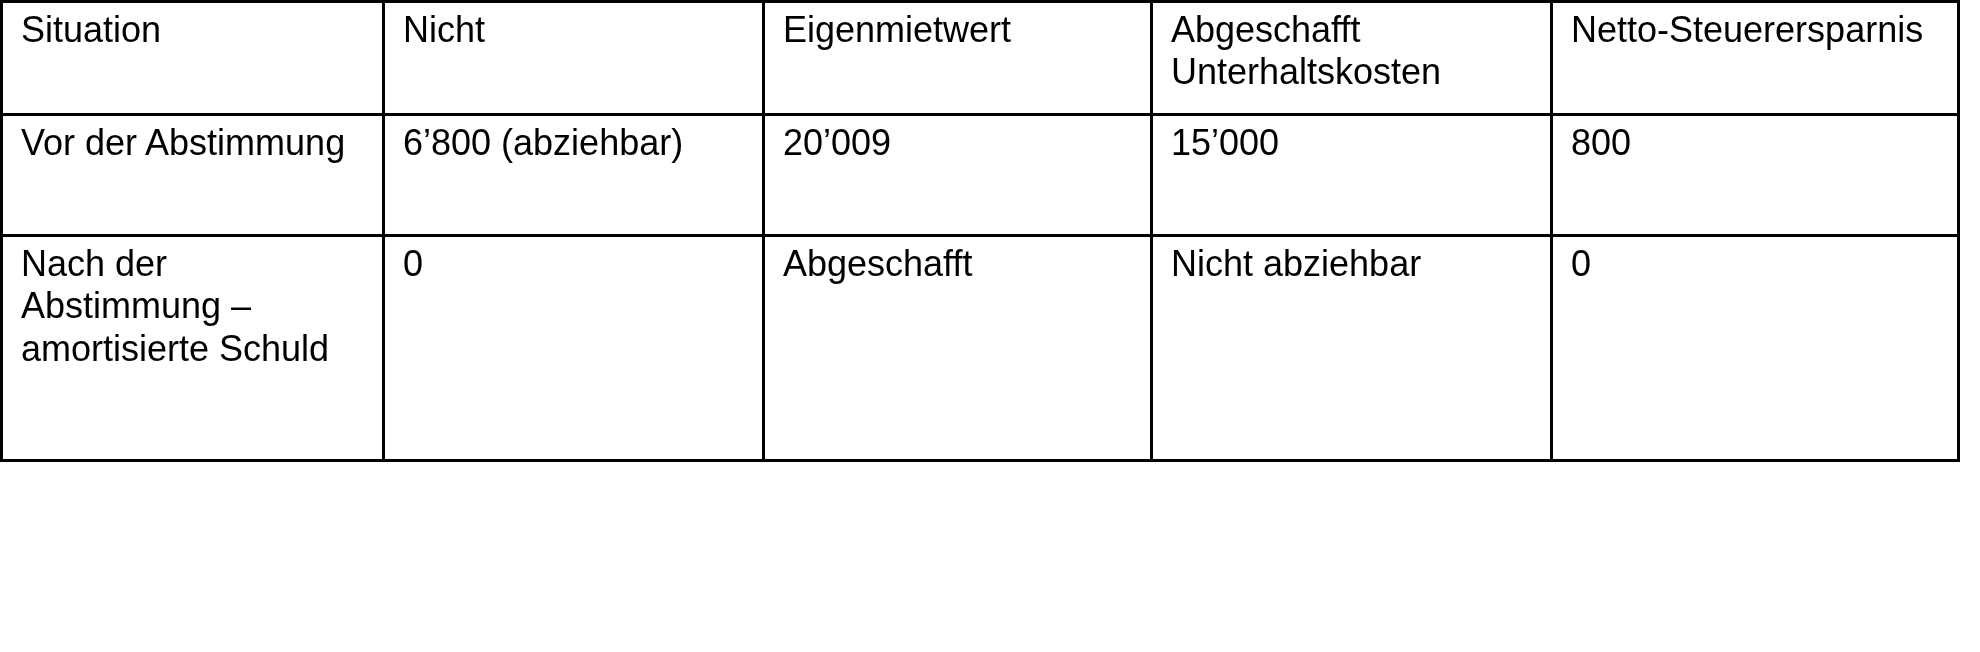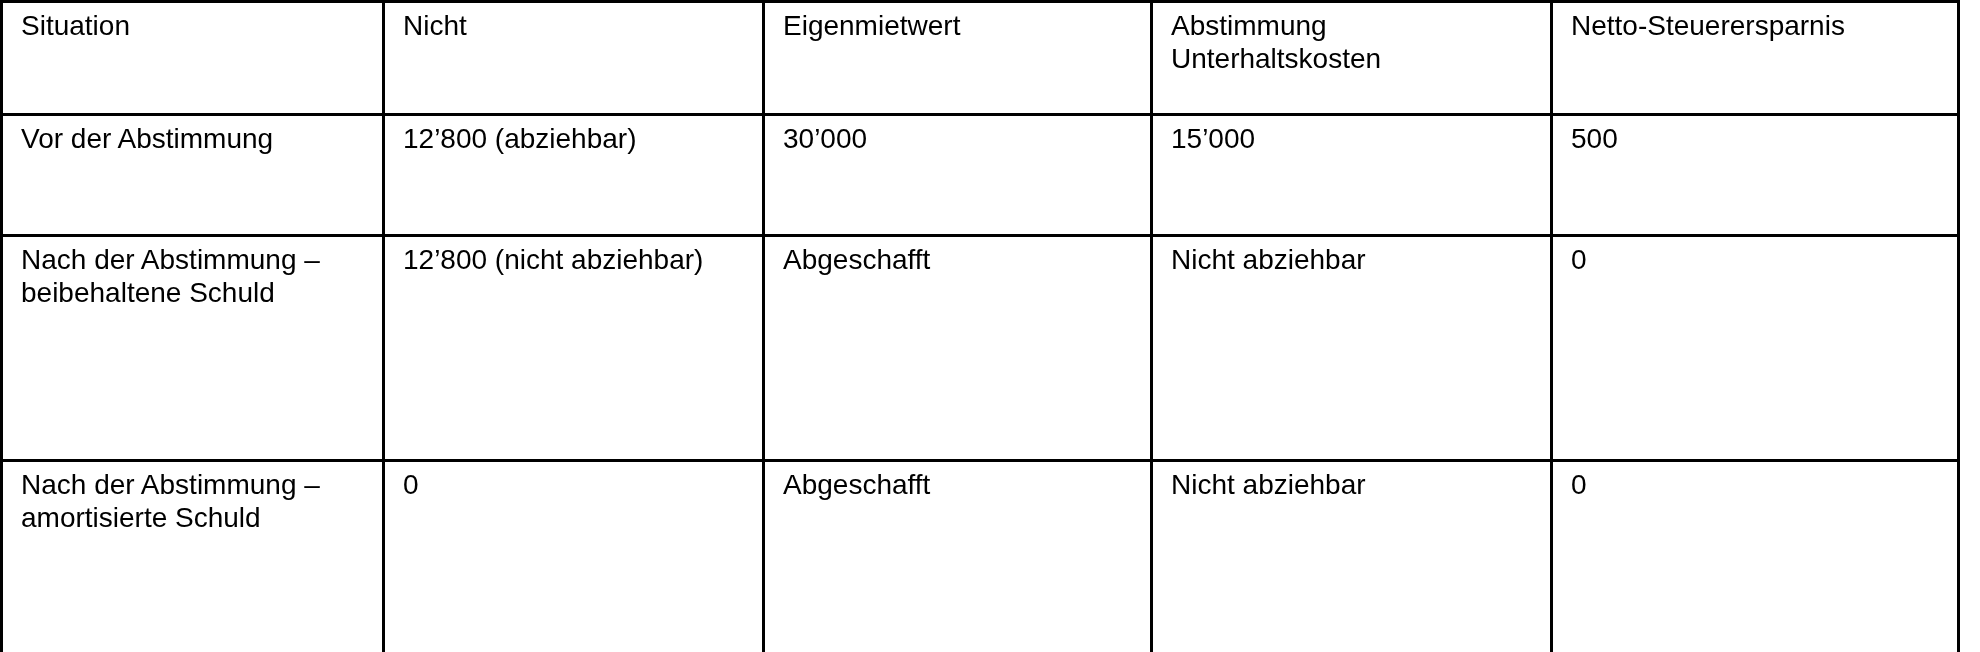--- a/index.html
+++ b/index.html
@@ -35,21 +35,21 @@
   table.data-table col.c2 { width: 388px; }
   table.data-table col.c3 { width: 400px; }
   table.data-table col.c4 { width: 407px; }
 
   table.data-table th,
   table.data-table td {
     border: 3px solid #000;
     vertical-align: top;
     text-align: left;
     padding: 6px 14px 8px 18px;
-    font-size: 28px;
+    font-size: 36px;
     line-height: 1.18;
     font-weight: 400;
     font-family: "Liberation Sans", sans-serif;
     color: #000000;
     word-wrap: break-word;
   }
   table.data-table thead th {
     font-weight: 400;
     height: 96px;
   }
@@ -67,38 +67,31 @@
       <col class="c1">
       <col class="c2">
       <col class="c3">
       <col class="c4">
     </colgroup>
     <thead>
       <tr>
         <th>Situation</th>
         <th>Nicht</th>
         <th>Eigenmietwert</th>
-        <th>Abstimmung Unterhaltskosten</th>
+        <th>Abgeschafft Unterhaltskosten</th>
         <th>Netto-Steuerersparnis</th>
       </tr>
     </thead>
     <tbody>
       <tr class="row-0">
         <td>Vor der Abstimmung</td>
-        <td>12’800 (abziehbar)</td>
-        <td>30’000</td>
+        <td>6’800 (abziehbar)</td>
+        <td>20’009</td>
         <td>15’000</td>
-        <td>500</td>
-      </tr>
-      <tr class="row-1">
-        <td>Nach der Abstimmung – beibehaltene Schuld</td>
-        <td>12’800 (nicht abziehbar)</td>
-        <td>Abgeschafft</td>
-        <td>Nicht abziehbar</td>
-        <td>0</td>
+        <td>800</td>
       </tr>
       <tr class="row-2">
         <td>Nach der Abstimmung – amortisierte Schuld</td>
         <td>0</td>
         <td>Abgeschafft</td>
         <td>Nicht abziehbar</td>
         <td>0</td>
       </tr>
     </tbody>
   </table>

